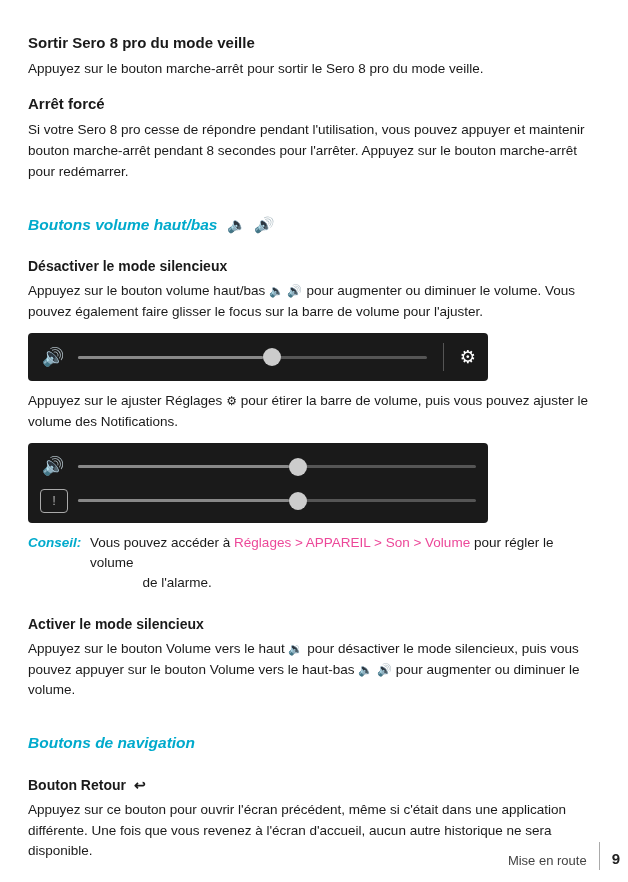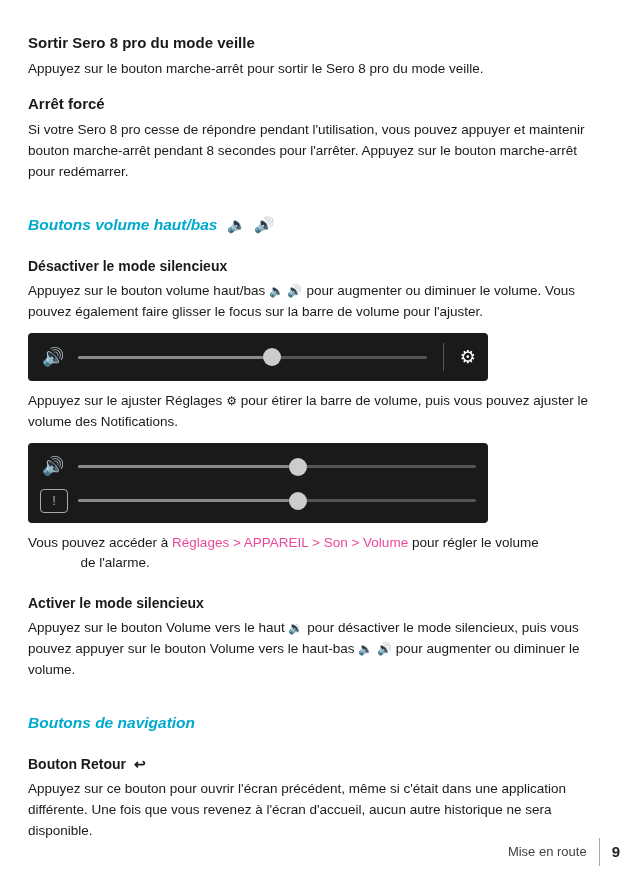--- a/index.html
+++ b/index.html
@@ -170,21 +170,21 @@
     .conseil-left {
       min-width: 62px;
       flex-shrink: 0;
     }
 
     .footer {
       position: absolute;
       bottom: 16px;
       right: 0;
       display: flex;
-      align-items: center;
+      align-items: flex-end;
       gap: 0;
     }
 
     .footer-text {
       font-size: 13px;
       color: #444;
       padding-right: 12px;
     }
 
     .footer-divider {
@@ -259,20 +259,23 @@
   <div class="dual-bar-row">
     <div class="notif-icon">!</div>
     <div class="slider-track" style="flex:1;">
       <div class="slider-fill" style="width:53%;"></div>
       <div class="slider-thumb" style="left:53%;"></div>
     </div>
   </div>
 </div>
 
 <div class="conseil-block">
+  <span class="conseil-left">
+    <span class="conseil-label">Conseil:</span>
+  </span>
   <div>
     <span>Vous pouvez accéder à </span><span class="conseil-link">Réglages &gt; APPAREIL &gt; Son &gt; Volume</span><span> pour régler le volume</span>
     <br>
     <span>&nbsp;&nbsp;&nbsp;&nbsp;&nbsp;&nbsp;&nbsp;&nbsp;&nbsp;&nbsp;&nbsp;&nbsp;&nbsp;&nbsp;</span><span>de l'alarme.</span>
   </div>
 </div>
 
 <h3 class="subsection-title">Activer le mode silencieux</h3>
 
 <p>

